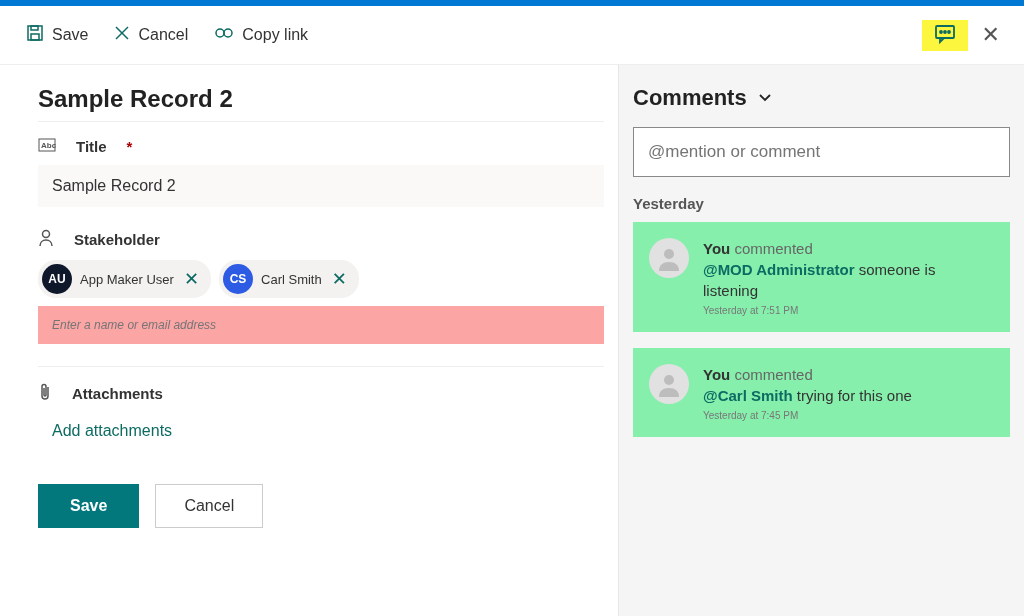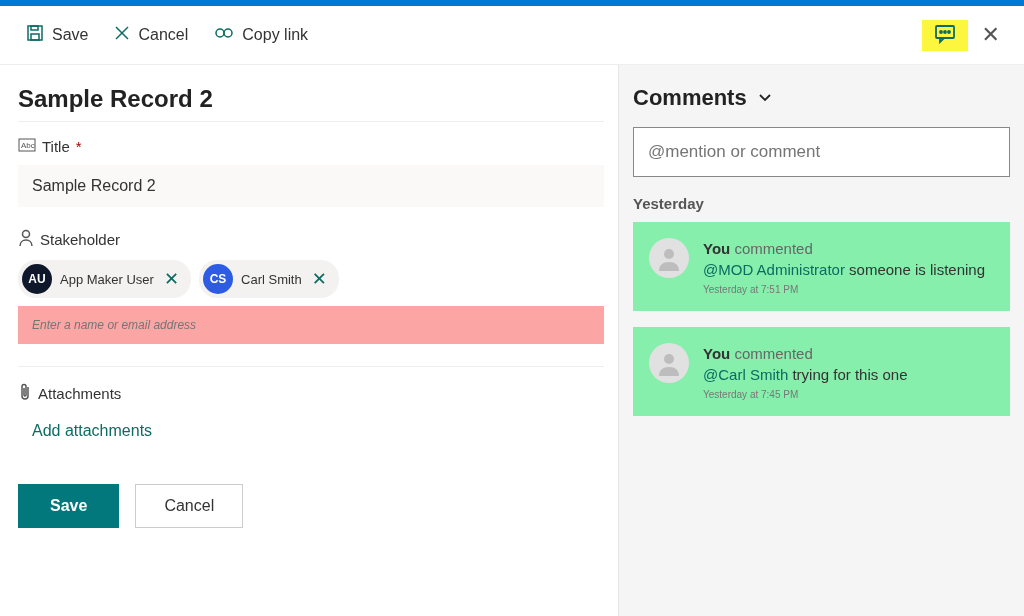--- a/index.html
+++ b/index.html
@@ -9,25 +9,25 @@
     
     .toolbar { display: flex; align-items: center; padding: 12px 16px; gap: 6px; border-bottom: 1px solid #eee; }
     .toolbar-btn { display: flex; align-items: center; gap: 8px; padding: 6px 10px; font-size: 16px; background: none; border: none; cursor: pointer; color: #333; }
     .toolbar-btn .ico { color: #0c6b62; }
     .toolbar-spacer { flex: 1; }
     .highlight-box { background: #fcf63e; padding: 4px 12px; display: flex; align-items: center; }
     .close-top { background: none; border: none; font-size: 22px; color: #555; cursor: pointer; padding: 0 8px; }
     
     .main { flex: 1; display: flex; overflow: hidden; }
     
-    .form-pane { flex: 1; padding: 20px 14px 20px 18px; border-right: 1px solid #e6e6e6; display: flex; flex-direction: column; }
+    .form-pane { flex: 1; padding: 20px 14px 20px 18px; border-right: 1px solid #e6e6e6; display: flex; flex-direction: column; margin-left: 20px; }
     .page-title { font-size: 24px; font-weight: 600; color: #222; margin-bottom: 16px; padding-bottom: 8px; border-bottom: 1px solid #eee; }
     
     .field { margin-bottom: 22px; }
-    .field-label { display: flex; align-items: center; gap: 6px; font-size: 15px; font-weight: 400; color: #333; margin-bottom: 10px; }
+    .field-label { display: flex; align-items: center; gap: 20px; font-size: 15px; font-weight: 700; color: #333; margin-bottom: 10px; }
     .field-label .ico-small { color: #555; }
     .req { color: #a80000; }
     .text-input { width: 100%; padding: 12px 14px; font-size: 16px; border: none; background: #faf9f8; color: #333; }
     .placeholder-input { width: 100%; padding: 12px 14px; font-size: 12px; border: none; background: #fca5a5; color: #666; font-style: italic; }
     
     .chips { display: flex; gap: 8px; flex-wrap: wrap; margin-bottom: 8px; }
     .chip { display: flex; align-items: center; gap: 8px; background: #f3f2f1; padding: 4px 10px 4px 4px; border-radius: 18px; }
     .chip-avatar { width: 30px; height: 30px; border-radius: 50%; display: flex; align-items: center; justify-content: center; font-size: 12px; font-weight: 600; color: #fff; }
     .av1 { background: #0f172a; }
     .av2 { background: #2d5be3; }
@@ -45,21 +45,21 @@
     .comments-header { display: flex; align-items: center; gap: 10px; font-size: 22px; font-weight: 600; color: #222; margin-bottom: 16px; }
     .comment-input { width: 100%; padding: 14px 14px; font-size: 17px; border: 1px solid #888; background: #fff; color: #333; margin-bottom: 18px; }
     .time-group { font-size: 15px; color: #555; font-weight: 600; margin-bottom: 10px; }
     
     .comment-card { background: #86efac; padding: 16px; margin-bottom: 16px; display: flex; gap: 14px; }
     .comment-avatar { width: 40px; height: 40px; border-radius: 50%; background: #e1e1e1; display: flex; align-items: center; justify-content: center; flex-shrink: 0; }
     .comment-body { flex: 1; }
     .comment-line { font-size: 15px; color: #333; line-height: 1.4; }
     .comment-author { font-weight: 600; }
     .comment-action { color: #666; }
-    .mention { color: #0c6b62; font-weight: 400; }
+    .mention { color: #0c6b62; font-weight: 700; }
     .comment-time { font-size: 10px; color: #777; margin-top: 4px; }
   </style>
 </head>
 <body>
 
 <div class="blue-bar"></div>
 
 <div class="toolbar">
   <button class="toolbar-btn">
     <span class="ico">

